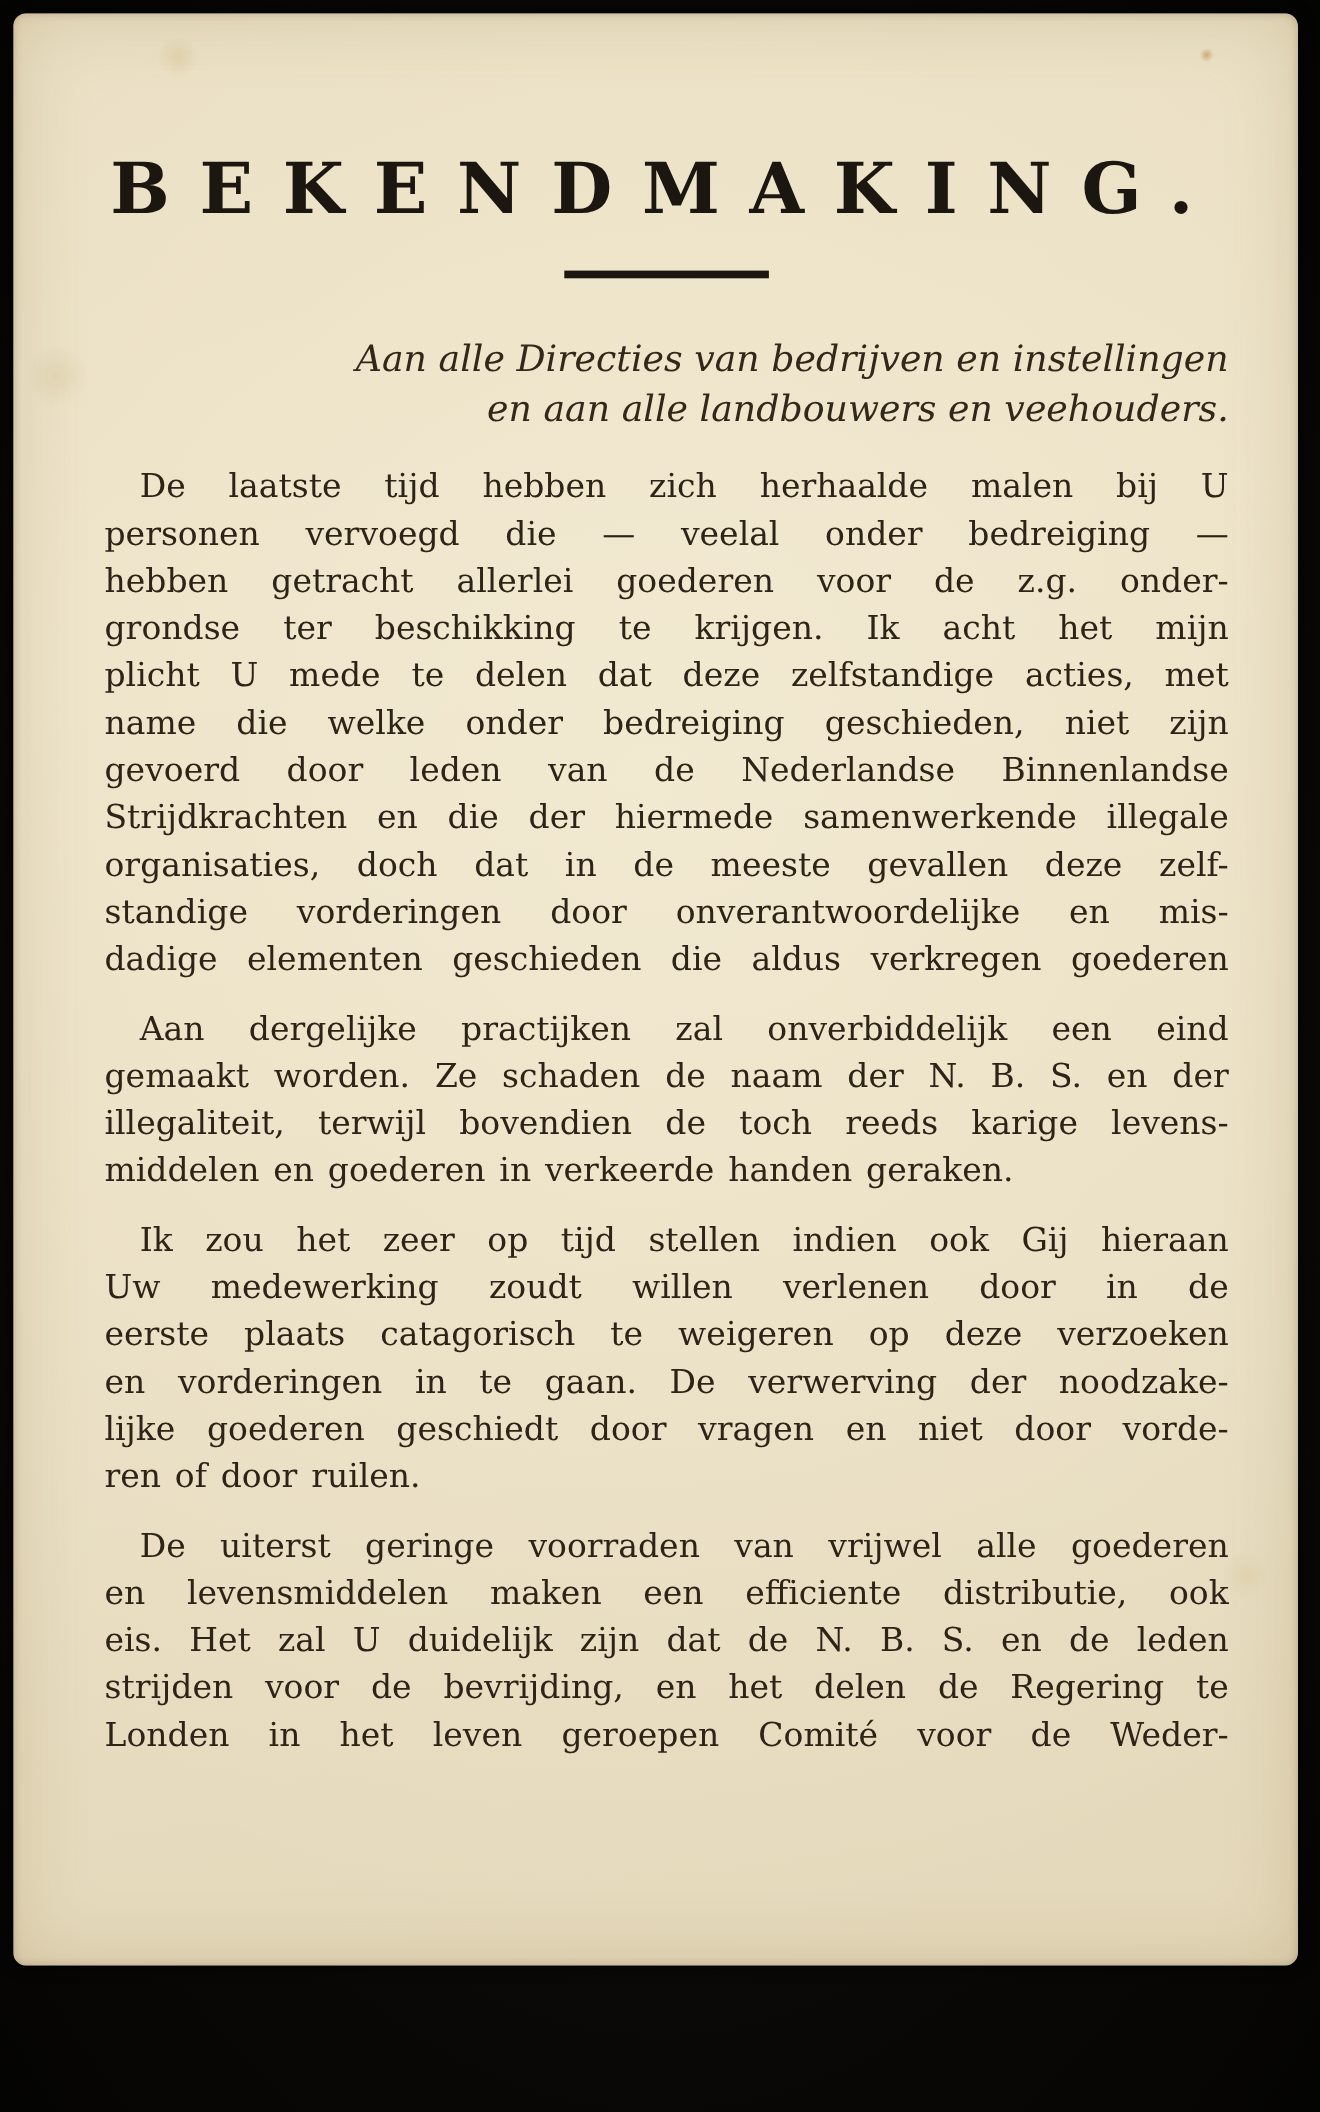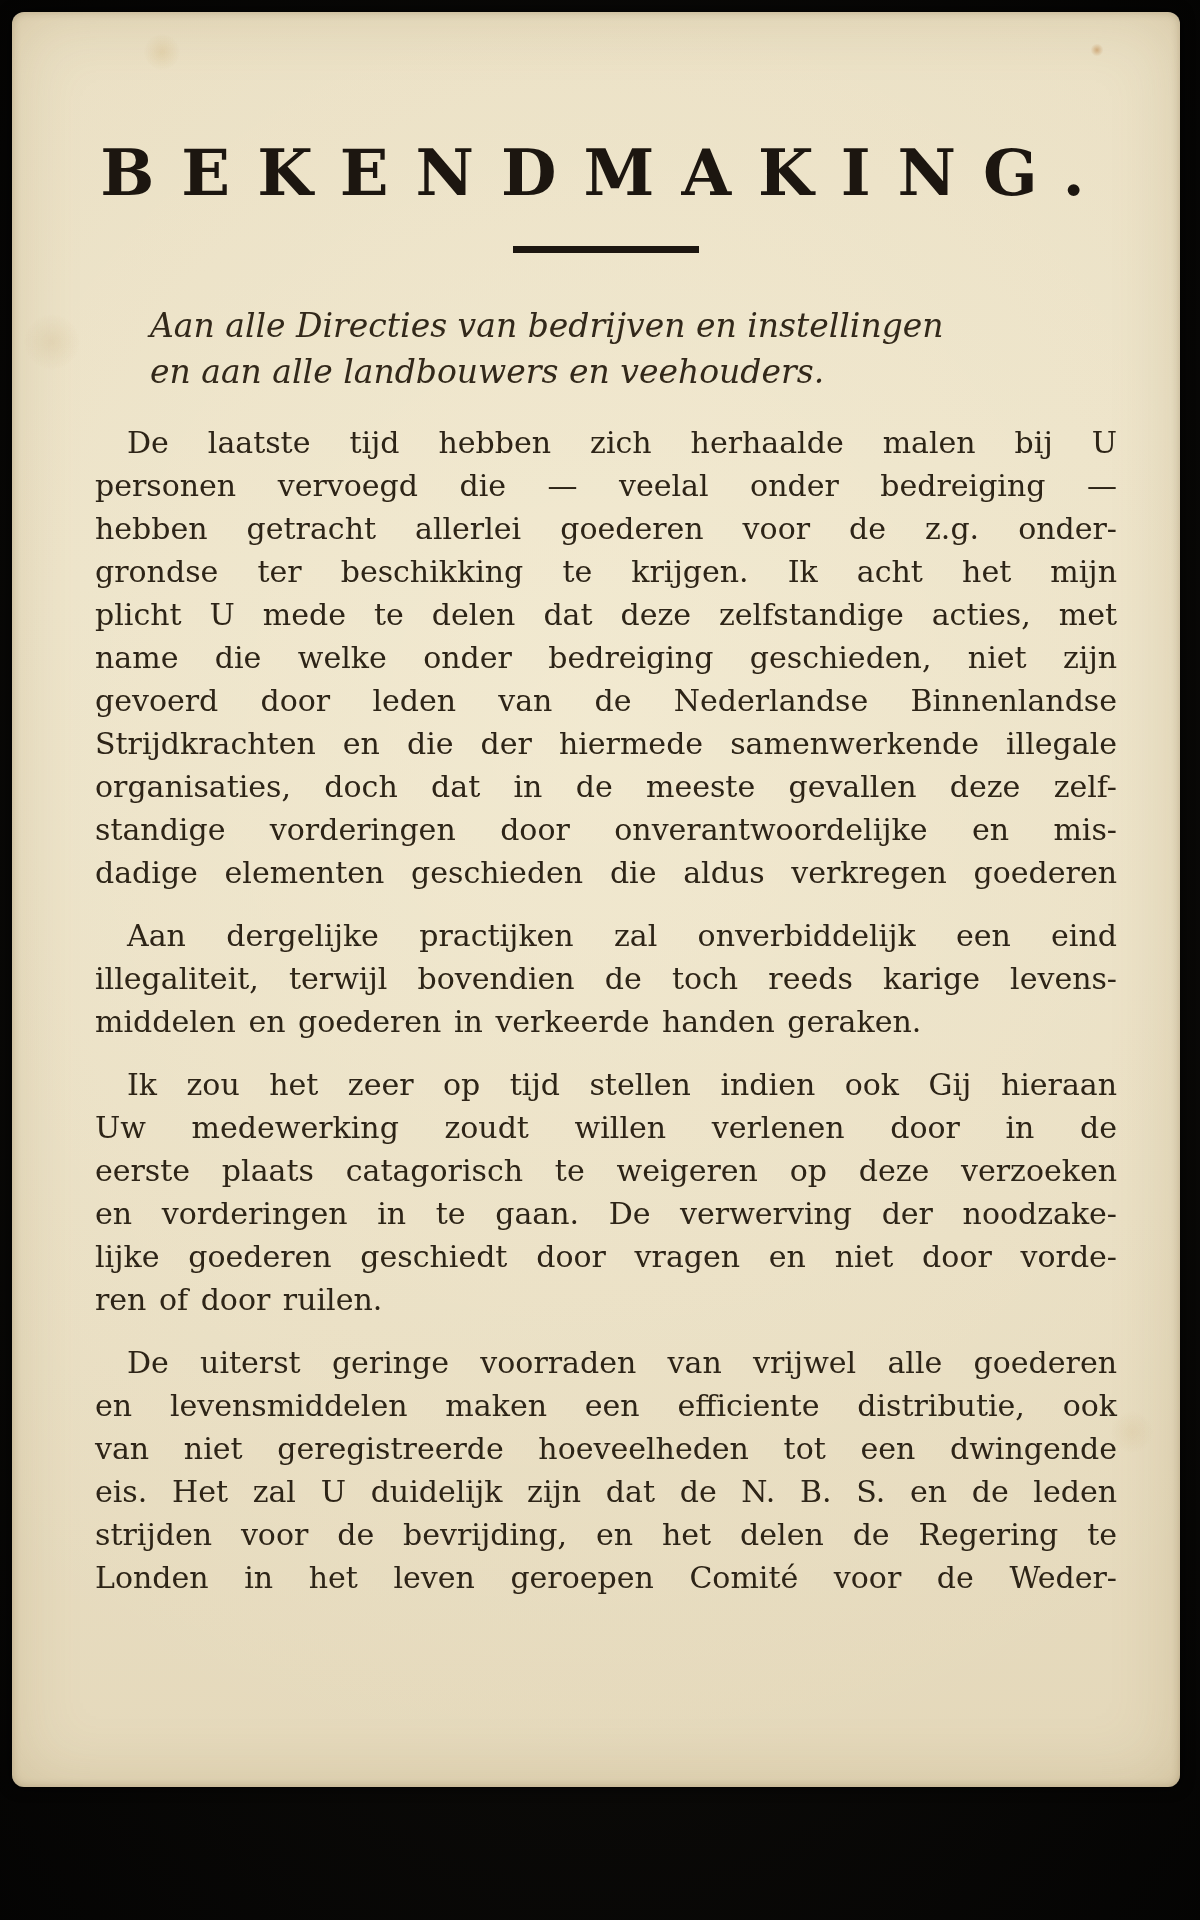--- a/index.html
+++ b/index.html
@@ -63,21 +63,21 @@
     white-space: nowrap;
   }
   .title-rule {
     width: 186px; height: 7px;
     background: var(--title_ink);
     margin: 40px auto 0 auto;
   }
   .salutation {
     margin-top: 50px;
     padding-left: 55px;
-    text-align: left;
+    text-align: right;
     font-style: italic;
     font-size: 33px;
     line-height: 46px;
     color: #32281a;
   }
   .doc-body {
     margin-top: 26px;
     font-size: 30px;
     line-height: 43px;
     word-spacing: 3px;
@@ -114,34 +114,34 @@
           <div class="line">plicht U mede te delen dat deze zelfstandige acties, met</div>
           <div class="line">name die welke onder bedreiging geschieden, niet zijn</div>
           <div class="line">gevoerd door leden van de Nederlandse Binnenlandse</div>
           <div class="line">Strijdkrachten en die der hiermede samenwerkende illegale</div>
           <div class="line">organisaties, doch dat in de meeste gevallen deze zelf-</div>
           <div class="line">standige vorderingen door onverantwoordelijke en mis-</div>
           <div class="line">dadige elementen geschieden die aldus verkregen goederen</div>
         </div>
         <div class="para">
           <div class="line first">Aan dergelijke practijken zal onverbiddelijk een eind</div>
+          <div class="line">gemaakt worden. Ze schaden de naam der N. B. S. en der</div>
           <div class="line">illegaliteit, terwijl bovendien de toch reeds karige levens-</div>
           <div class="line last">middelen en goederen in verkeerde handen geraken.</div>
         </div>
         <div class="para">
           <div class="line first">Ik zou het zeer op tijd stellen indien ook Gij hieraan</div>
           <div class="line">Uw medewerking zoudt willen verlenen door in de</div>
           <div class="line">eerste plaats catagorisch te weigeren op deze verzoeken</div>
           <div class="line">en vorderingen in te gaan. De verwerving der noodzake-</div>
           <div class="line">lijke goederen geschiedt door vragen en niet door vorde-</div>
           <div class="line last">ren of door ruilen.</div>
         </div>
         <div class="para">
           <div class="line first">De uiterst geringe voorraden van vrijwel alle goederen</div>
           <div class="line">en levensmiddelen maken een efficiente distributie, ook</div>
-          <div class="line">van niet geregistreerde hoeveelheden tot een dwingende</div>
           <div class="line">eis. Het zal U duidelijk zijn dat de N. B. S. en de leden</div>
           <div class="line">strijden voor de bevrijding, en het delen de Regering te</div>
           <div class="line">Londen in het leven geroepen Comité voor de Weder-</div>
         </div>
       </div>
   </div>
 </div>
 
 </body></html>

